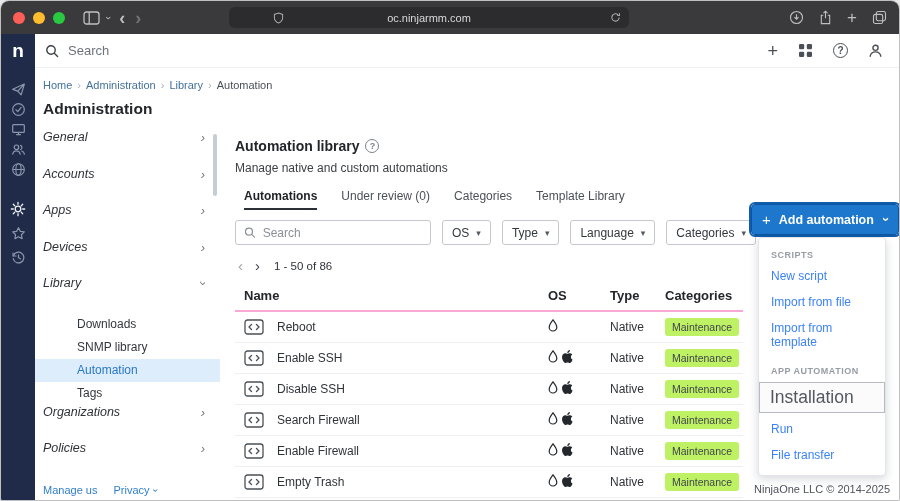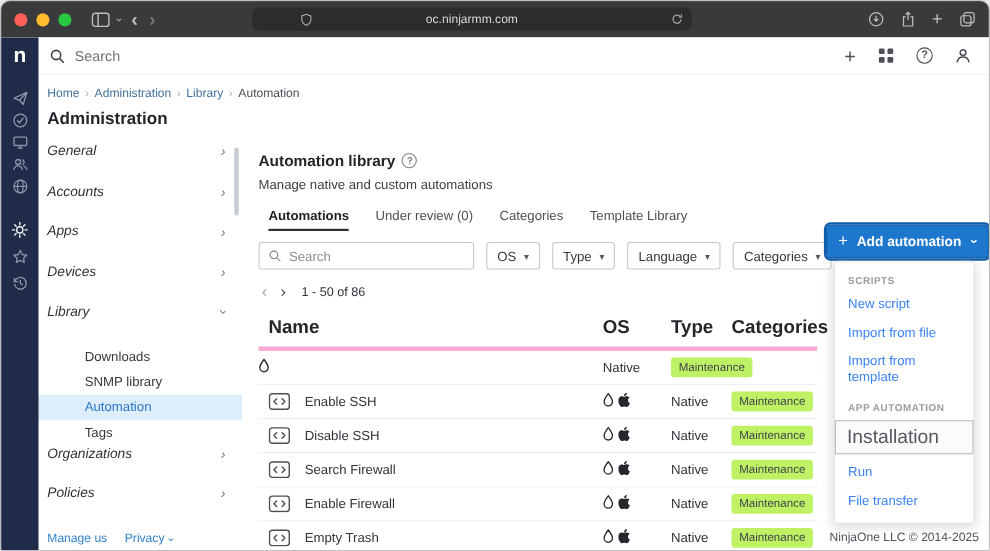--- a/index.html
+++ b/index.html
@@ -74,21 +74,21 @@
   .searchbox input { border: none; outline: none; font-size: 12px; width: 100%; font-family: inherit; color: #33383e; background: transparent; }
   .searchbox input::placeholder { color: #8a9097; }
   .fdrop { height: 25px; border: 1px solid #c5c9cd; border-radius: 3px; background: #fff; display: flex; align-items: center; gap: 7px; padding: 0 9px; font-size: 12px; color: #33383e; cursor: pointer; font-family: inherit; }
   .fdrop .caret { font-size: 9px; color: #555a60; }
   .pager { display: flex; align-items: center; gap: 12px; margin-top: 13px; padding-left: 3px; }
   .pgbtn { font-size: 15px; color: #3f444a; cursor: pointer; line-height: 1; }
   .pgbtn.dis { color: #9ba1a7; }
   .pgtext { font-size: 11.5px; color: #2f343a; margin-left: 2px; }
 
   .table { margin-top: 8px; width: 508px; }
-  .thead { display: grid; grid-template-columns: 313px 62px 55px 1fr; border-bottom: 4px solid #f9a8d4; padding: 7px 0; font-size: 17px; font-weight: 700; color: #23272c; }
+  .thead { display: grid; grid-template-columns: 313px 62px 55px 1fr; border-bottom: 2px solid #f9a8d4; padding: 7px 0; font-size: 13px; font-weight: 700; color: #23272c; }
   .thead .cname { padding-left: 9px; }
   .trow { display: grid; grid-template-columns: 313px 62px 55px 1fr; align-items: center; height: 31px; border-bottom: 1px solid #edeff1; font-size: 12px; color: #2f343a; cursor: pointer; }
   .cellname { display: flex; align-items: center; gap: 13px; padding-left: 9px; }
   .scripticon { color: #4a5056; display: flex; }
   .osicons { display: flex; gap: 4px; align-items: center; color: #24282d; }
   .badge { display: inline-block; background: #bef264; color: #40454c; font-size: 10.5px; padding: 2.5px 7px; border-radius: 3px; line-height: 1.2; }
 
   
   .addbtn { position: absolute; left: 750px; top: 170px; width: 148px; height: 31px; background: #1d77cc; border: 1px solid #0c55a0; outline: 2px solid #0e5cab; border-radius: 4px; color: #fff; display: flex; align-items: center; padding: 0 10px; gap: 8px; cursor: pointer; font-family: inherit; z-index: 20; }
   .ab-plus { font-size: 15px; line-height: 1; }
@@ -357,20 +357,29 @@
 
           <div class="table">
             <div class="thead">
               <span class="cname">Name</span>
               <span>OS</span>
               <span>Type</span>
               <span>Categories</span>
             </div>
 
             <div class="trow">
+              <span class="cellname">
+                <span class="scripticon">
+                    <svg width="20" height="16" viewBox="0 0 20 16" fill="none" stroke="currentColor" stroke-width="1.3" stroke-linecap="round" stroke-linejoin="round">
+                      <rect x="1" y="1" width="18" height="14" rx="2.5"></rect>
+                      <path d="M7.5 5.5 5 8l2.5 2.5M12.5 5.5 15 8l-2.5 2.5"></path>
+                    </svg>
+                  </span>
+                <span>Reboot</span>
+              </span>
               <span class="osicons">
                 <span><svg width="10" height="13" viewBox="0 0 10 13" fill="none" stroke="currentColor" stroke-width="1.2">
                       <path d="M5 .8C5 .8 1.2 5.6 1.2 8.2a3.8 3.8 0 0 0 7.6 0C8.8 5.6 5 .8 5 .8Z"></path>
                     </svg></span>
               </span>
               <span>Native</span>
               <span><span class="badge">Maintenance</span></span>
             </div>
 
             <div class="trow">

